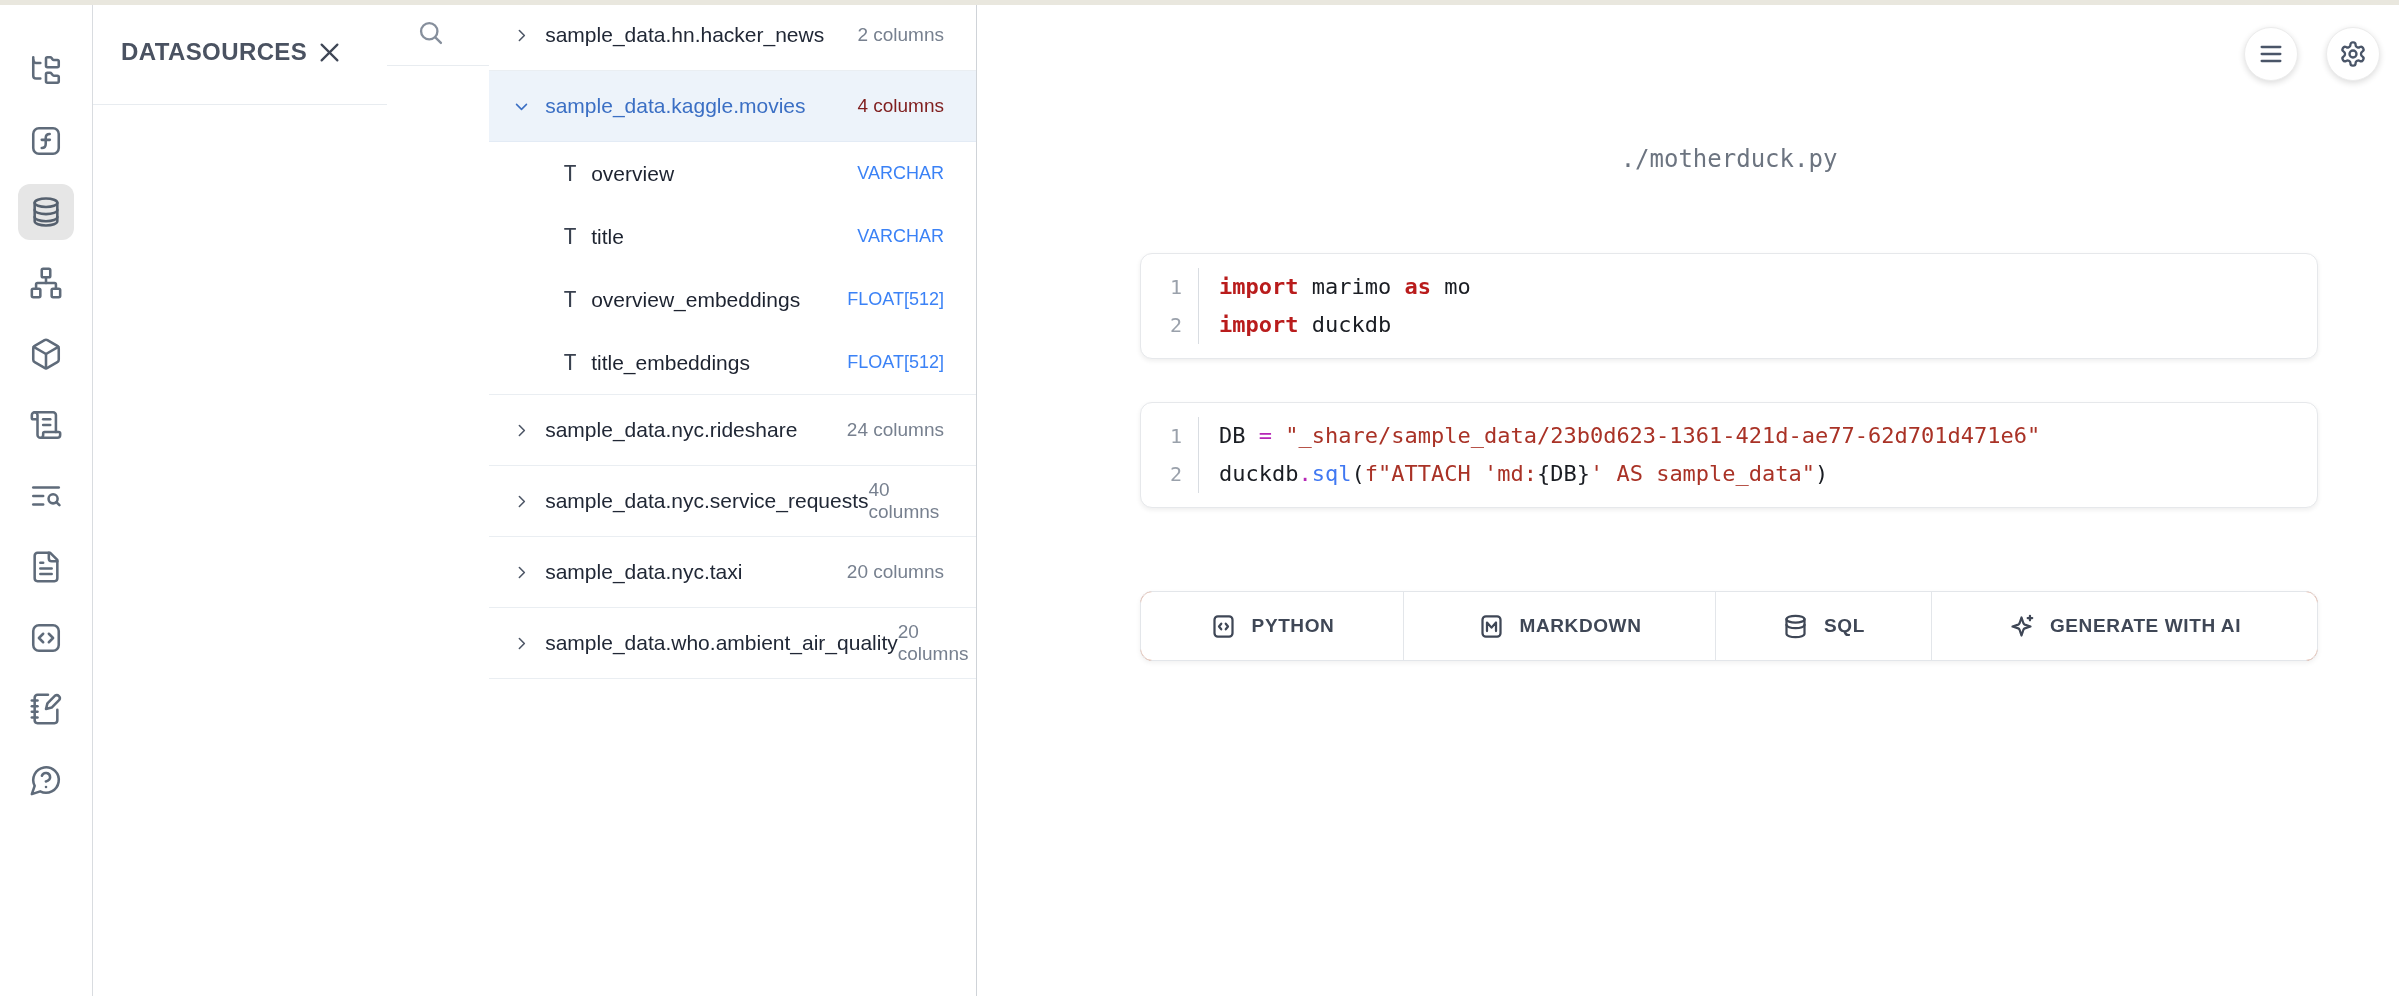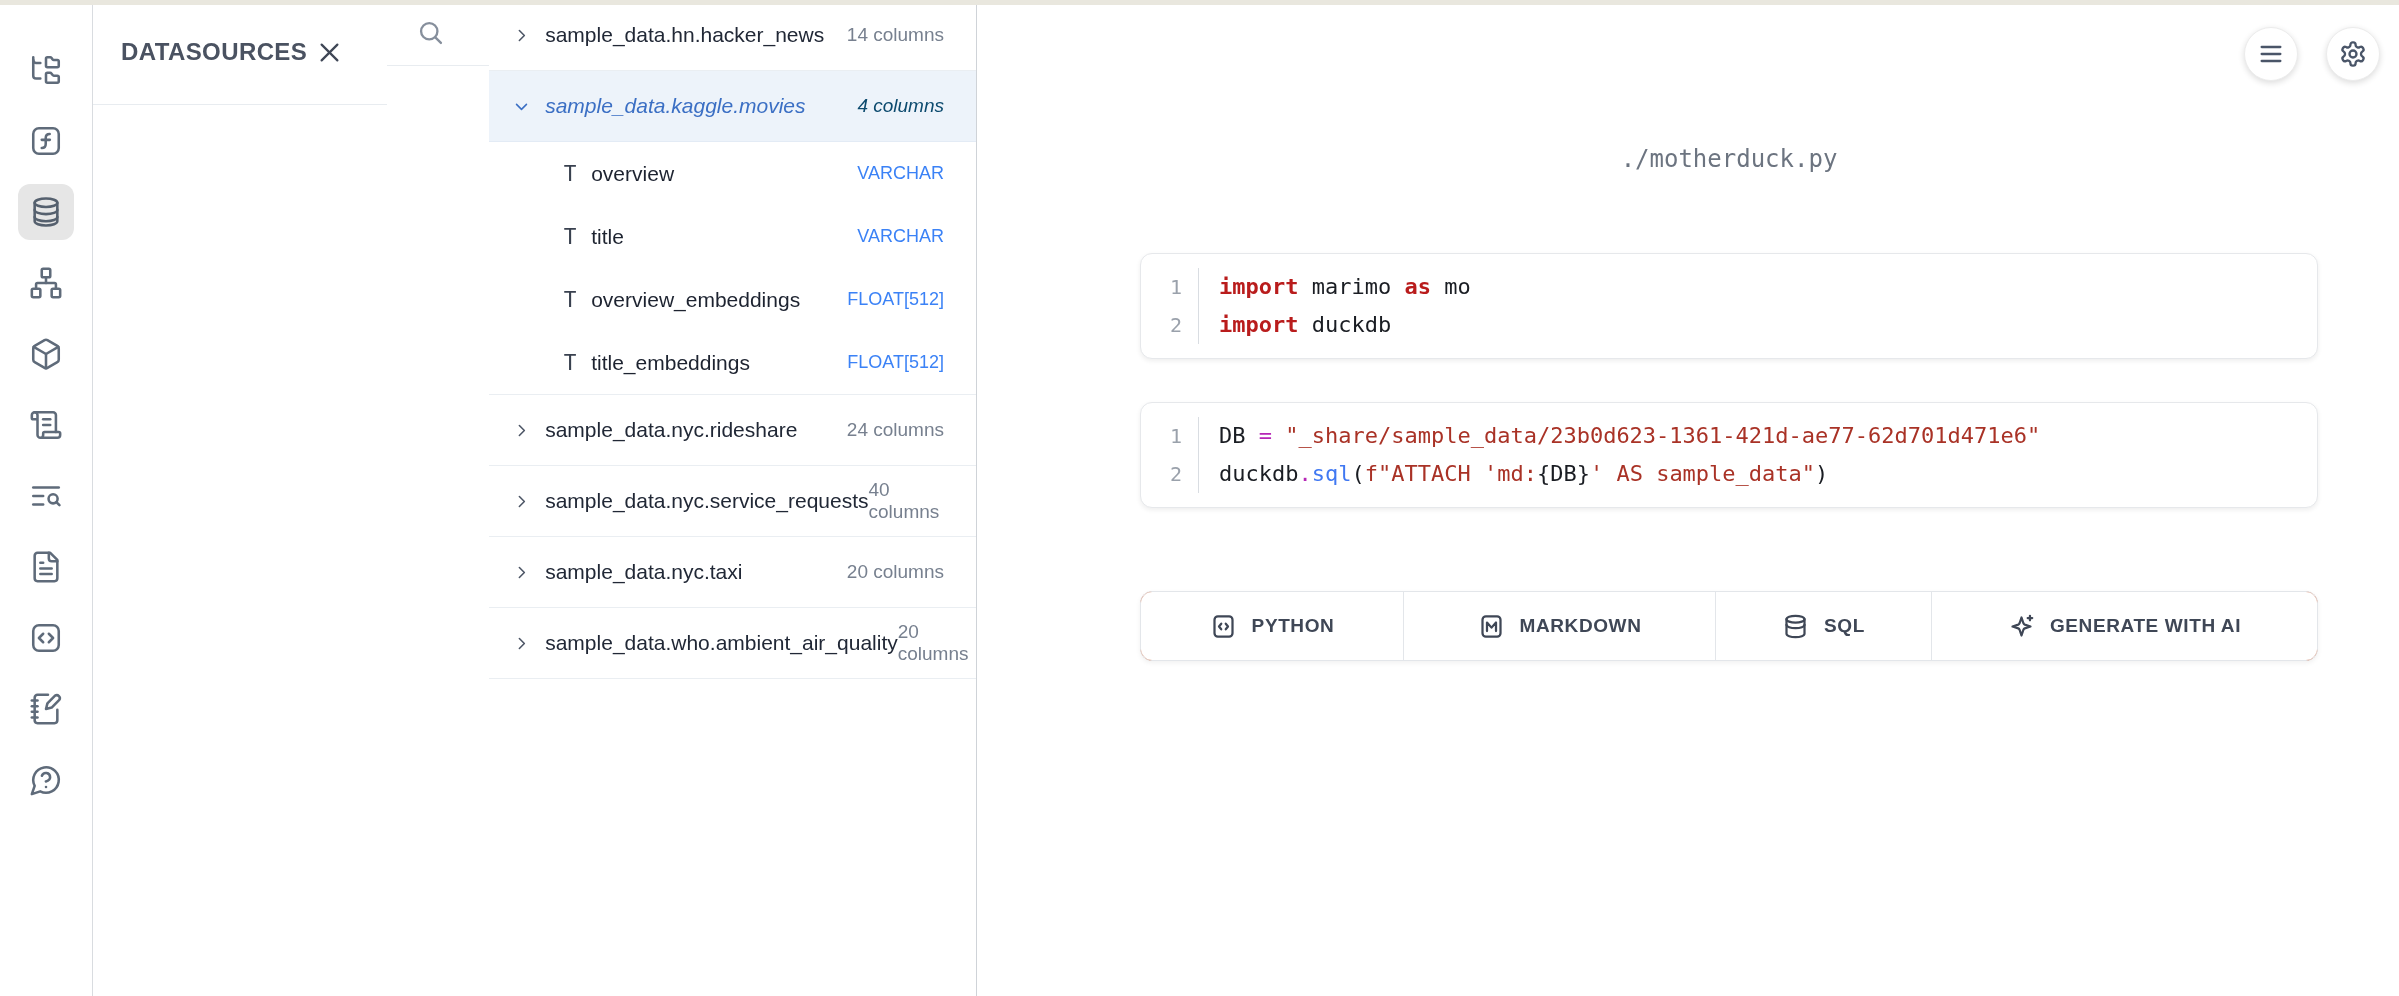--- a/index.html
+++ b/index.html
@@ -53,24 +53,24 @@
 
   .table-list { flex:1; overflow:hidden; }
   .t-row {
     height:71px; display:flex; align-items:center;
     padding:0 32px 0 24px; border-bottom:1px solid #eaeef2; cursor:pointer; background:#fff;
   }
   .t-row .chev { width:32px; flex:0 0 auto; display:flex; align-items:center; }
   .t-row .chev svg { width:17px; height:17px; stroke:#4c5565; stroke-width:2.2; fill:none; stroke-linecap:round; stroke-linejoin:round; }
   .t-row .t-name { font-size:21px; color:#212836; }
   .t-row .t-count { margin-left:auto; font-size:19px; color:#77808f; }
-  .t-row.selected { background:#edf3fa; border-bottom:1px solid #e3ebf5;font-style:italic; }
+  .t-row.selected { background:#edf3fa; border-bottom:1px solid #e3ebf5; }
   .t-row.selected .t-name { color:#3b6fc4; }
   .t-row.selected .chev svg { stroke:#3b6fc4; }
-  .t-row.selected .t-count { color:#0c4a6e; }
+  .t-row.selected .t-count { color:#7f1d1d; }
 
   .col-group { border-bottom:1px solid #eaeef2; }
   .c-row {
     height:63px; display:flex; align-items:center;
     padding:0 32px 0 68px; cursor:pointer; background:#fff;
   }
   .c-row .c-ticon {
     width:26px; flex:0 0 auto; font-family:"DejaVu Sans Mono",monospace;
     font-size:21px; color:#39414f; text-align:center; margin-right:8px;
   }
@@ -241,21 +241,21 @@
       </svg>
   </div>
   <div class="table-list" id="table-list">
       <div class="t-row">
         <span class="chev">
           <svg viewBox="0 0 24 24">
             <path d="m9 5 7 7-7 7"></path>
           </svg>
         </span>
         <span class="t-name">sample_data.hn.hacker_news</span>
-        <span class="t-count">14 columns</span>
+        <span class="t-count">2 columns</span>
       </div>
       <div class="t-row selected">
         <span class="chev">
           <svg viewBox="0 0 24 24">
             <path d="m5 9 7 7 7-7"></path>
           </svg>
         </span>
         <span class="t-name">sample_data.kaggle.movies</span>
         <span class="t-count">4 columns</span>
       </div>

